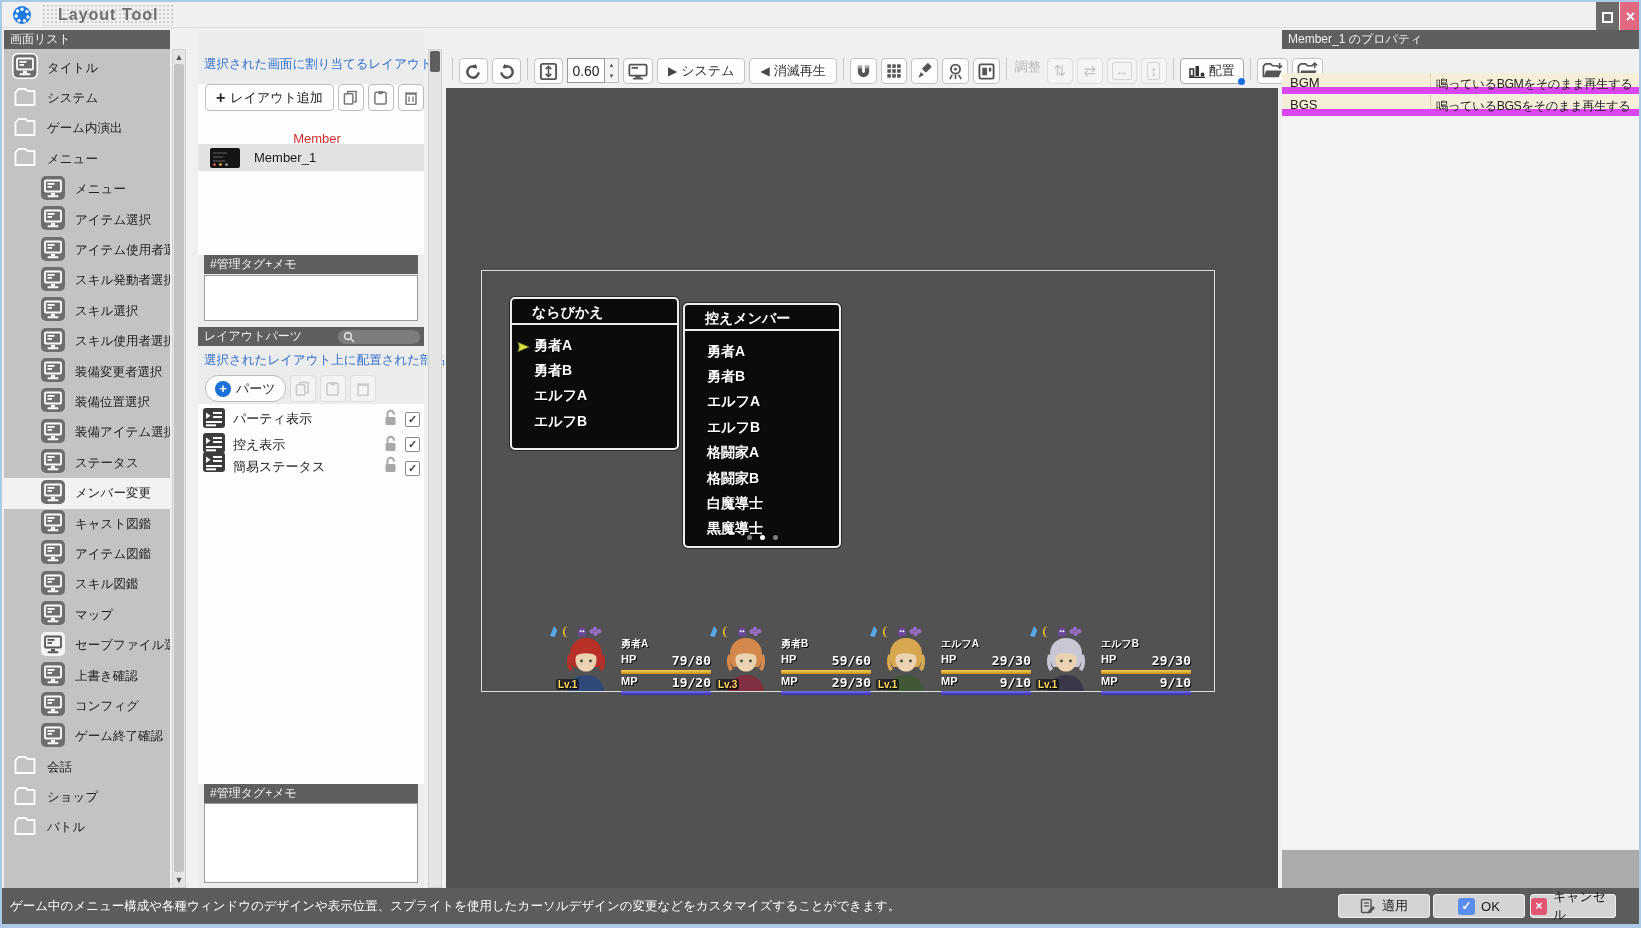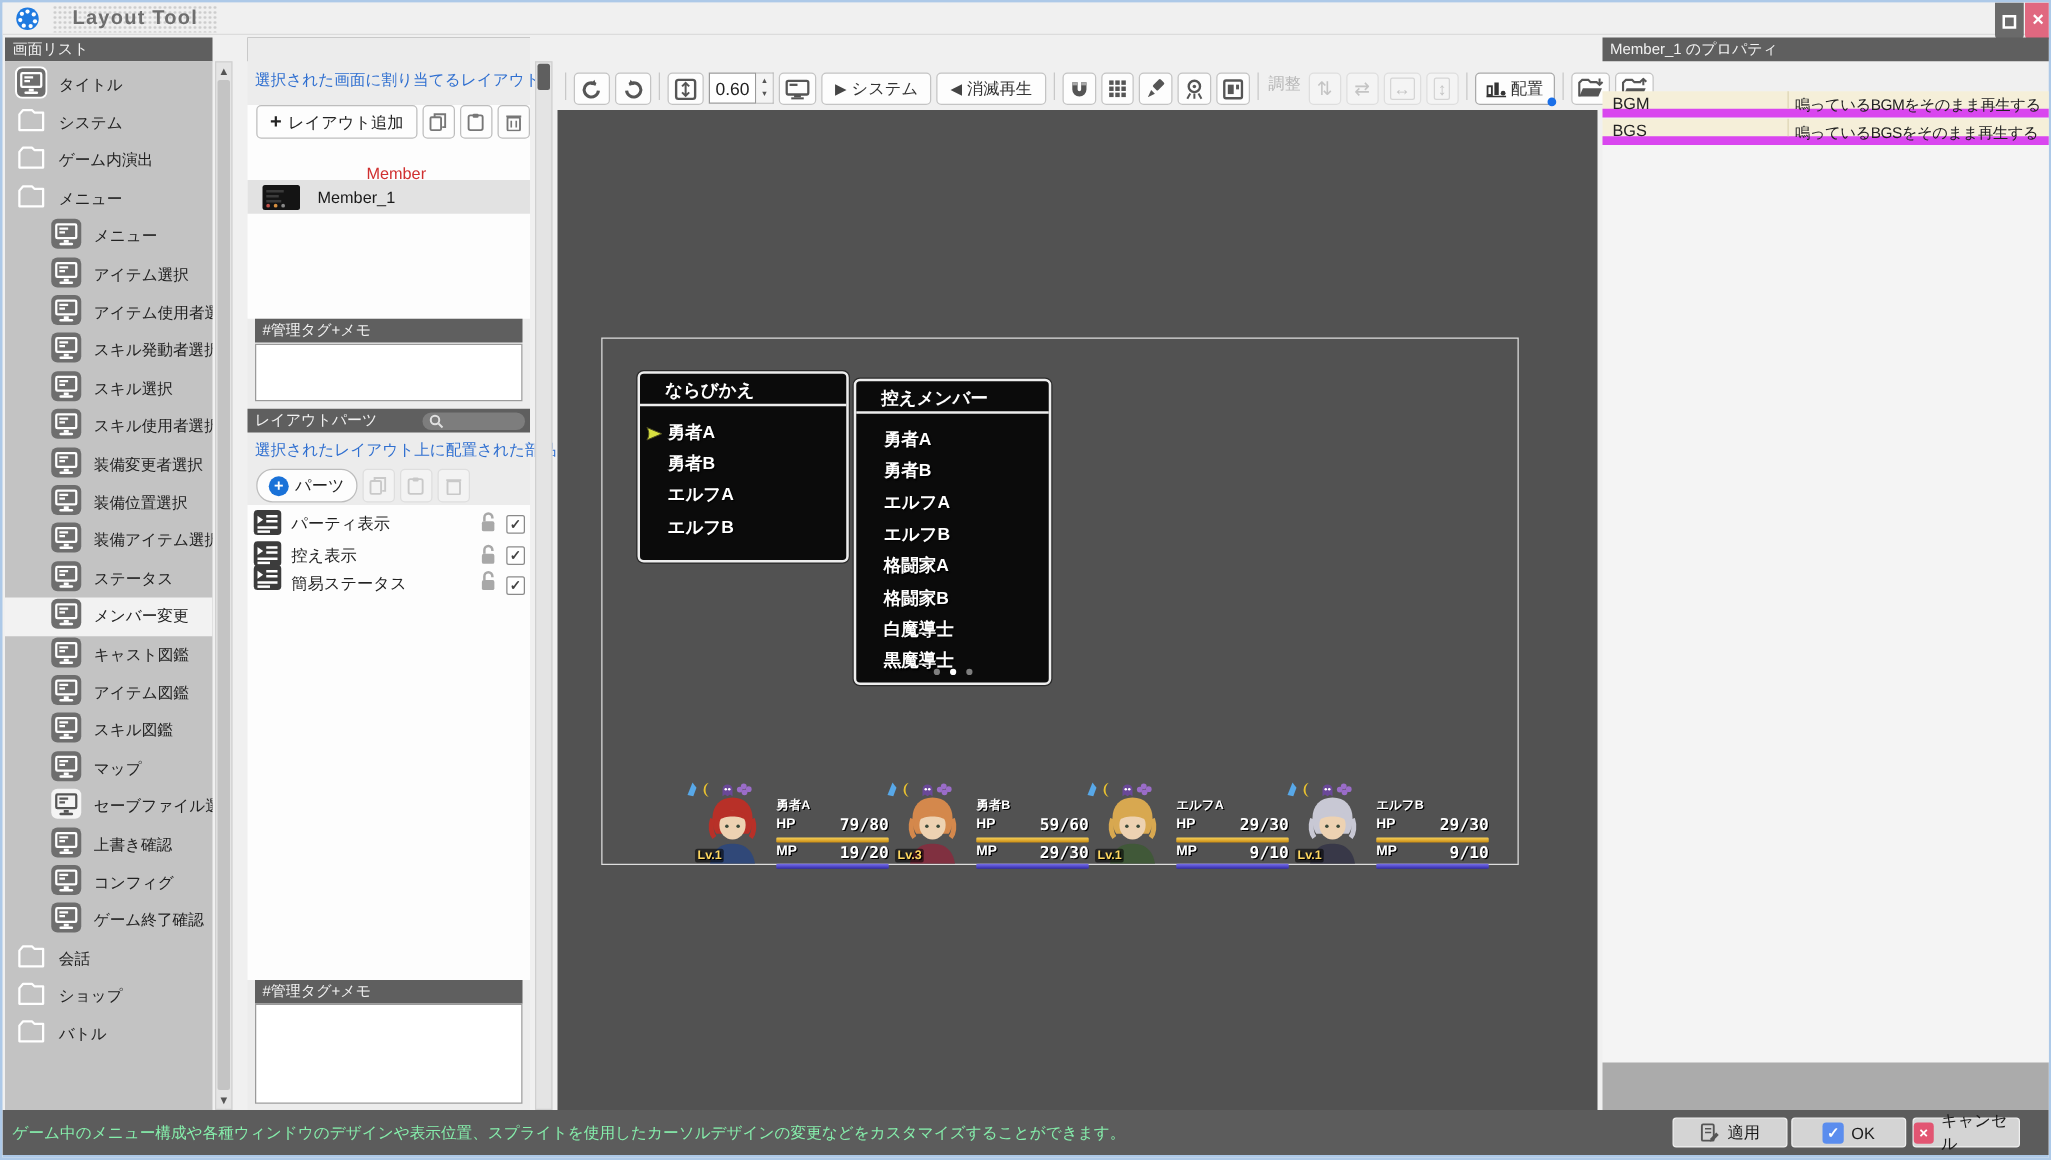--- a/index.html
+++ b/index.html
@@ -78,21 +78,21 @@
 .m-port{position:absolute;left:16px;top:14px}
 
 .orangebar{position:absolute;left:1280px;top:47px;width:359px;height:23px;background:#c99108;color:#fff;font-size:13px;line-height:23px;padding-left:7px}
 .prow{position:absolute;left:1280px;width:423px;height:21px;background:#f5efd9;border-bottom:7px solid #d946ef;font-size:13px;color:#222}
 .prow .plabel{position:absolute;left:8px;top:2px}
 .prow .pdiv{position:absolute;left:148px;top:0;width:1px;height:100%;background:#ddd5b4}
 .prow .pval{position:absolute;left:154px;top:3px;font-size:12.3px;letter-spacing:-.4px;white-space:nowrap}
 .prow .parrow{position:absolute;right:3px;top:1px;color:#9a9a9a;font-size:14px}
 
 .footer{position:absolute;left:0px;top:886px;width:1637px;height:36px;background:#5c5c5c}
-.statusmsg{position:absolute;left:8px;top:10px;color:#86efac;font-size:12.5px;white-space:nowrap}
+.statusmsg{position:absolute;left:8px;top:10px;color:#ffffff;font-size:12.5px;white-space:nowrap}
 .fbtn{position:absolute;top:6px;height:24px;background:#d4d4d4;border:1px solid #efefef;border-radius:3px;display:flex;align-items:center;justify-content:center;gap:6px;font-size:13px;color:#1a1a1a}
 .chip{width:17px;height:17px;border-radius:3px;color:#fff;font-size:12px;font-weight:bold;display:flex;align-items:center;justify-content:center}
 .bluestrip{position:absolute;left:0;top:922px;width:1637px;height:4px;background:#adc9e8}
 </style>
 </head>
 <body>
 
 <div class="win">
 
   <div class="titlebar">

